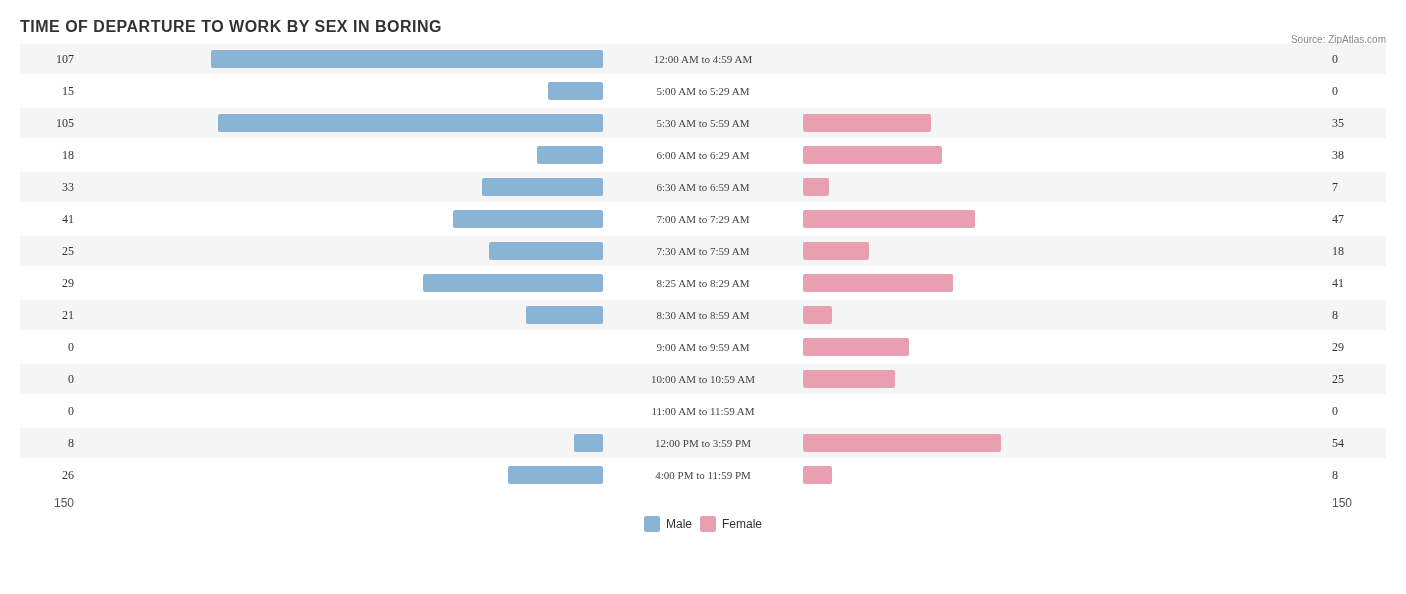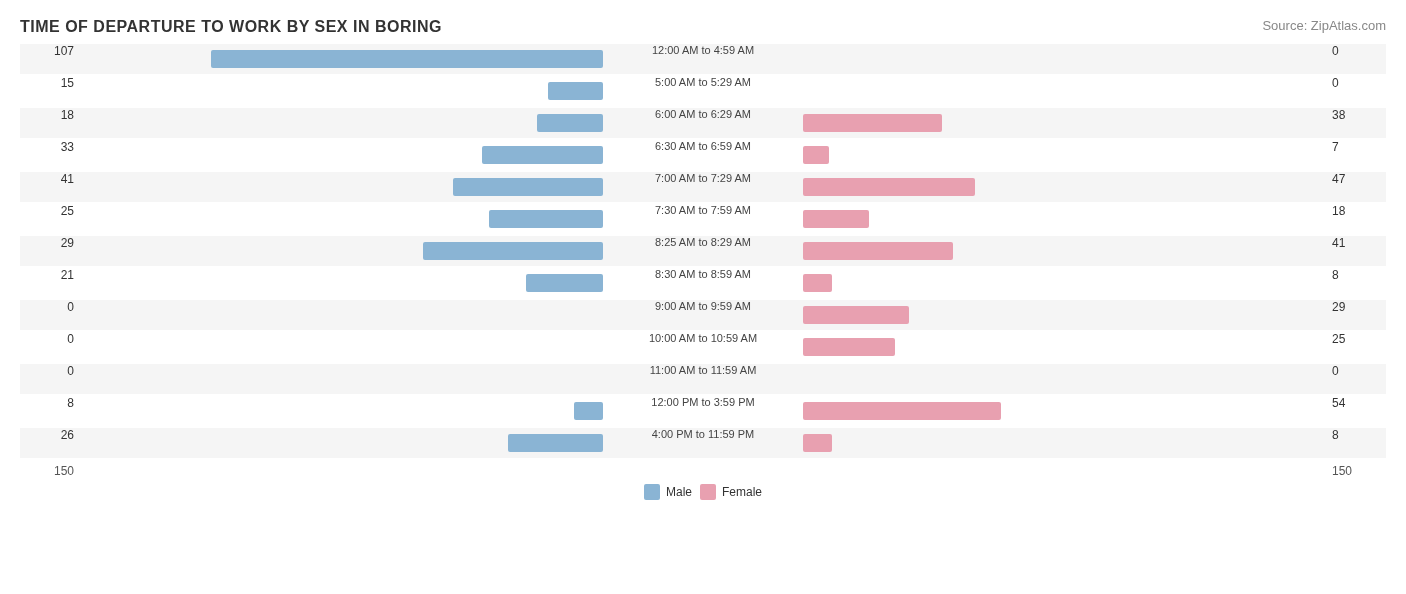--- a/index.html
+++ b/index.html
@@ -19,34 +19,36 @@
     .chart-title {
       font-size: 16px;
       font-weight: bold;
       color: #333;
       margin-bottom: 8px;
       text-transform: uppercase;
       letter-spacing: 0.5px;
     }
     .source-text {
       position: absolute;
-      top: 18px;
+      top: 34px;
       right: 20px;
-      font-size: 13px;
+      font-size: 10px;
       color: #888;
     }
     .chart-area {
       position: relative;
       width: 100%;
     }
     .row {
       display: flex;
+      align-items: center;
       height: 30px;
       margin-bottom: 2px;
       position: relative;
+      font-family: Liberation Serif, serif;
     }
     .row:nth-child(odd) {
       background: #f5f5f5;
     }
     .row:nth-child(even) {
       background: #fff;
     }
     .left-value {
       width: 60px;
       text-align: right;
@@ -160,20 +162,31 @@
       <div class="bar-left-wrap">
         <div class="bar bar-male" style="width:55px;"></div>
       </div>
       <div class="label-center">5:00 AM to 5:29 AM</div>
       <div class="bar-right-wrap">
         <div class="bar bar-female" style="width:0px;"></div>
       </div>
       <div class="right-value">0</div>
     </div>
       <div class="row">
+      <div class="left-value">105</div>
+      <div class="bar-left-wrap">
+        <div class="bar bar-male" style="width:385px;"></div>
+      </div>
+      <div class="label-center">5:30 AM to 5:59 AM</div>
+      <div class="bar-right-wrap">
+        <div class="bar bar-female" style="width:128px;"></div>
+      </div>
+      <div class="right-value">35</div>
+    </div>
+      <div class="row">
       <div class="left-value">18</div>
       <div class="bar-left-wrap">
         <div class="bar bar-male" style="width:66px;"></div>
       </div>
       <div class="label-center">6:00 AM to 6:29 AM</div>
       <div class="bar-right-wrap">
         <div class="bar bar-female" style="width:139px;"></div>
       </div>
       <div class="right-value">38</div>
     </div>

